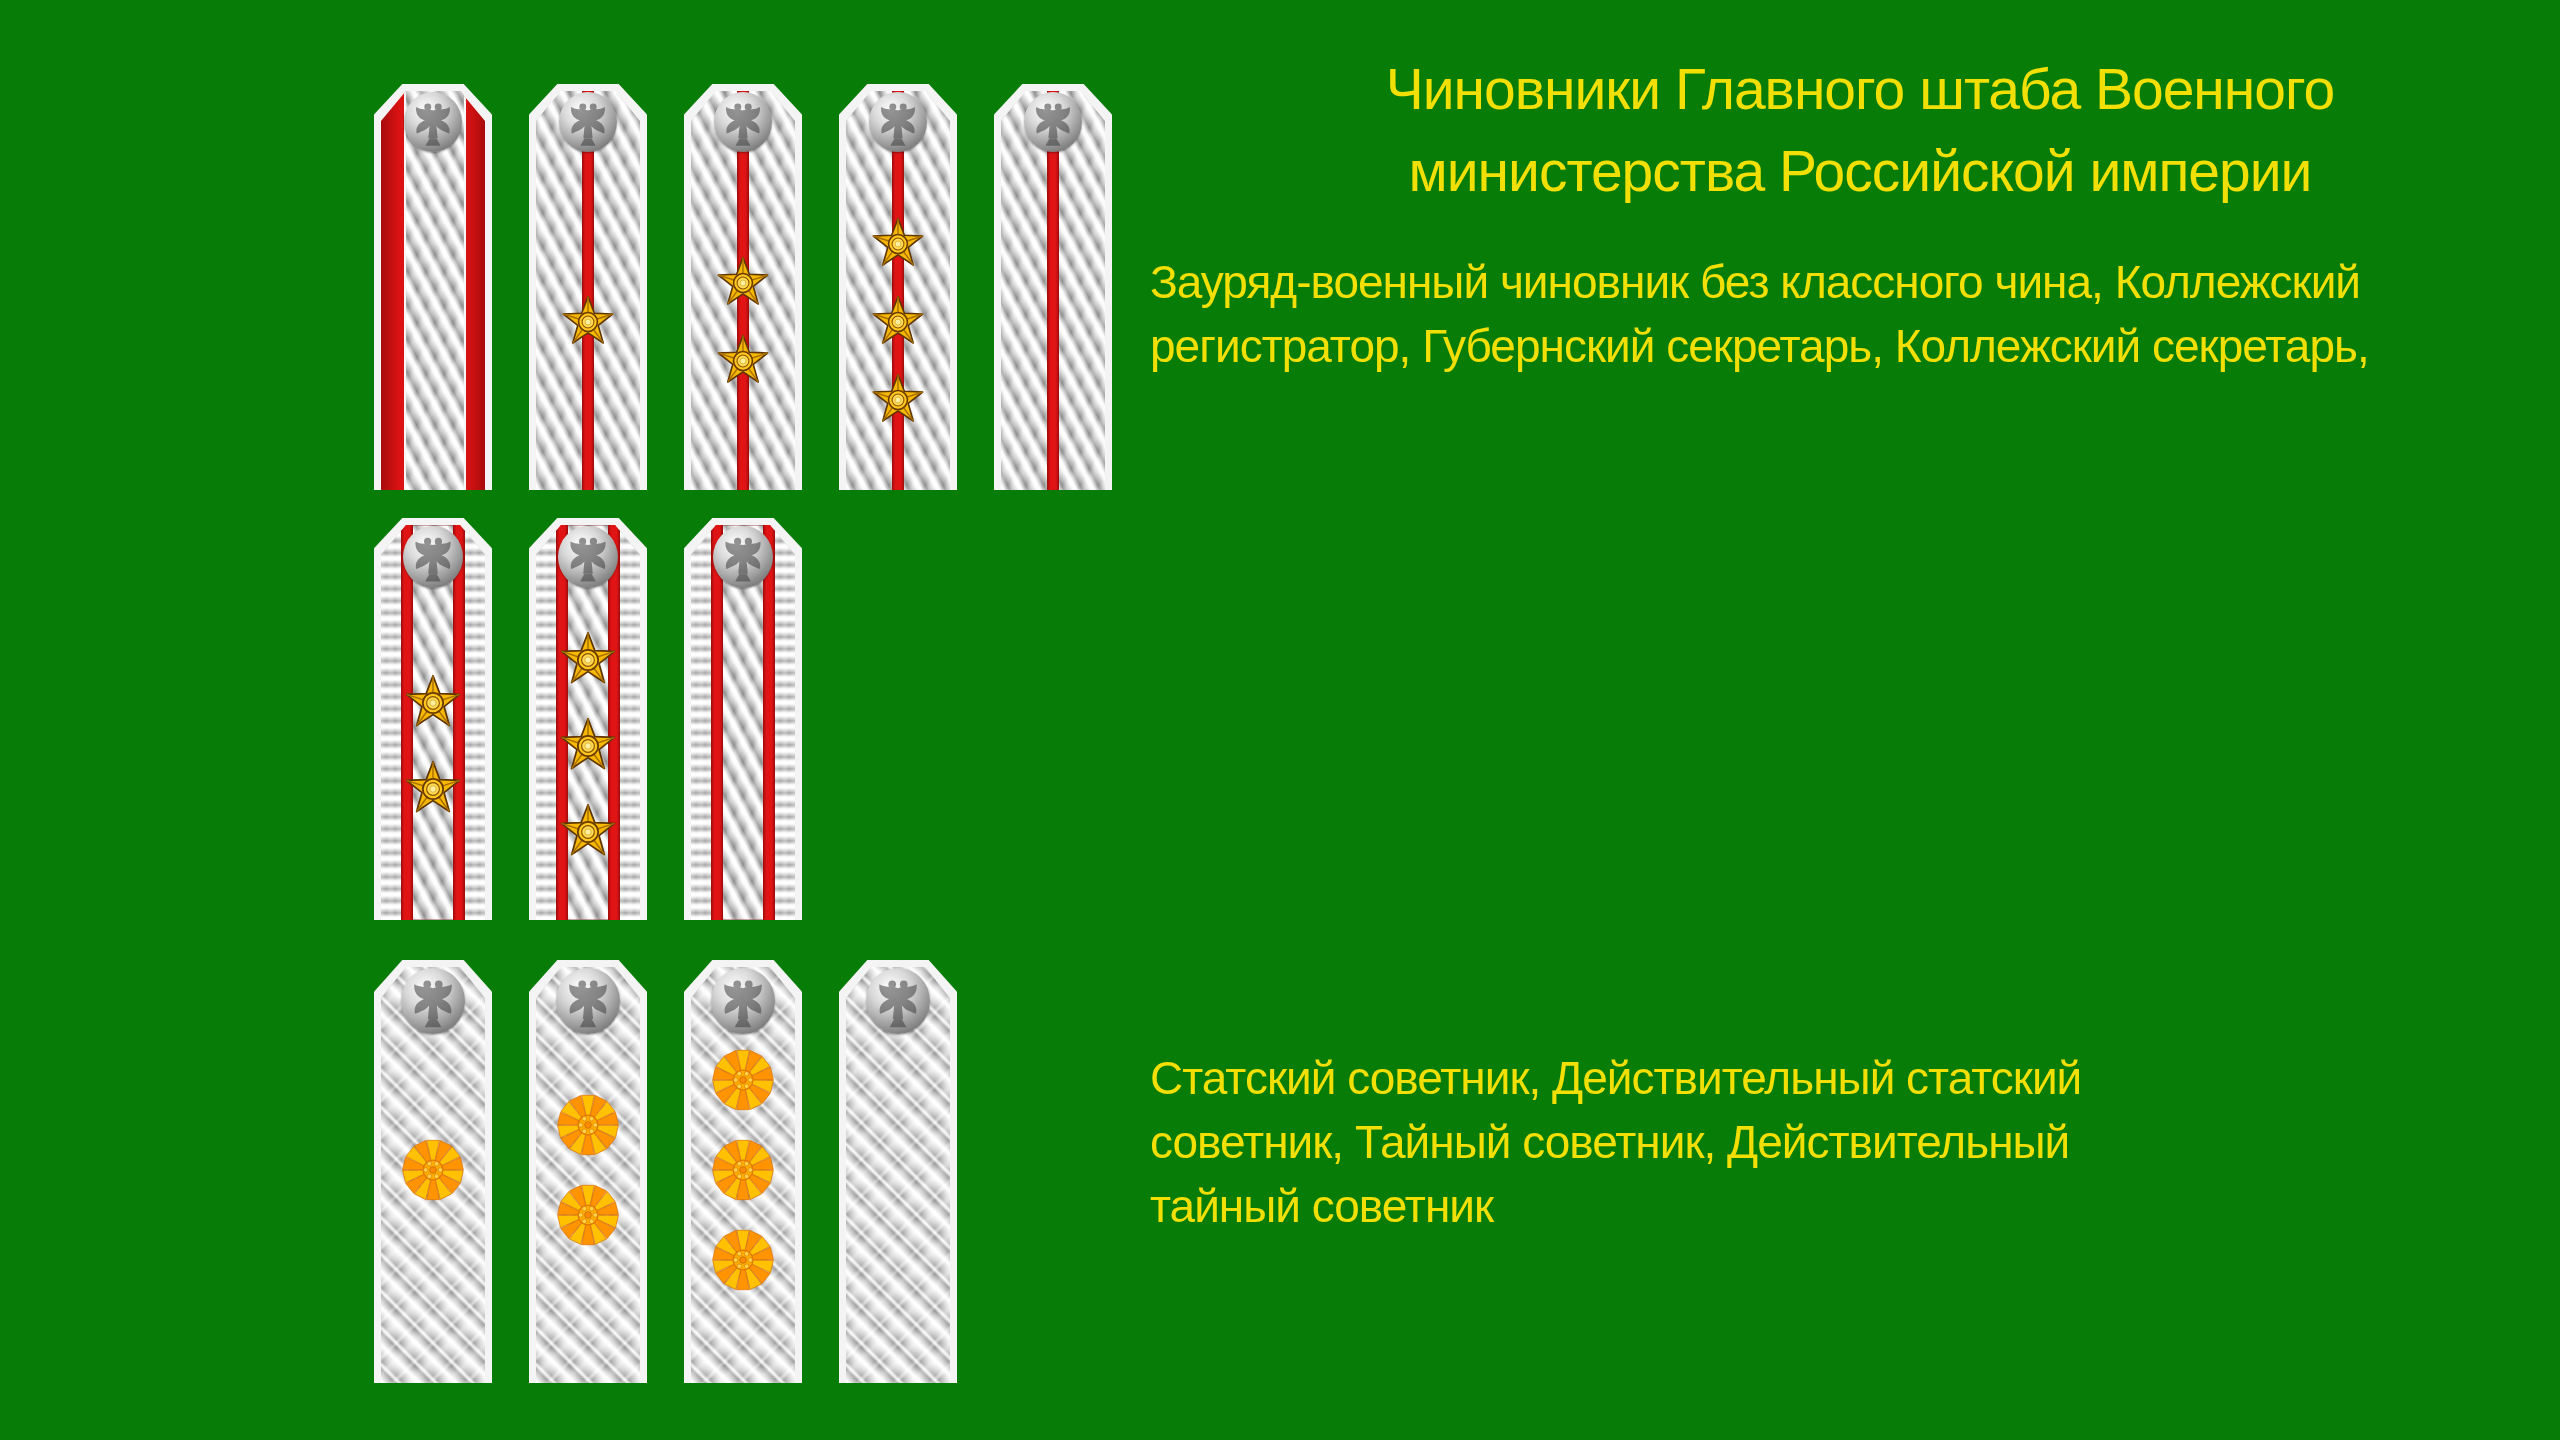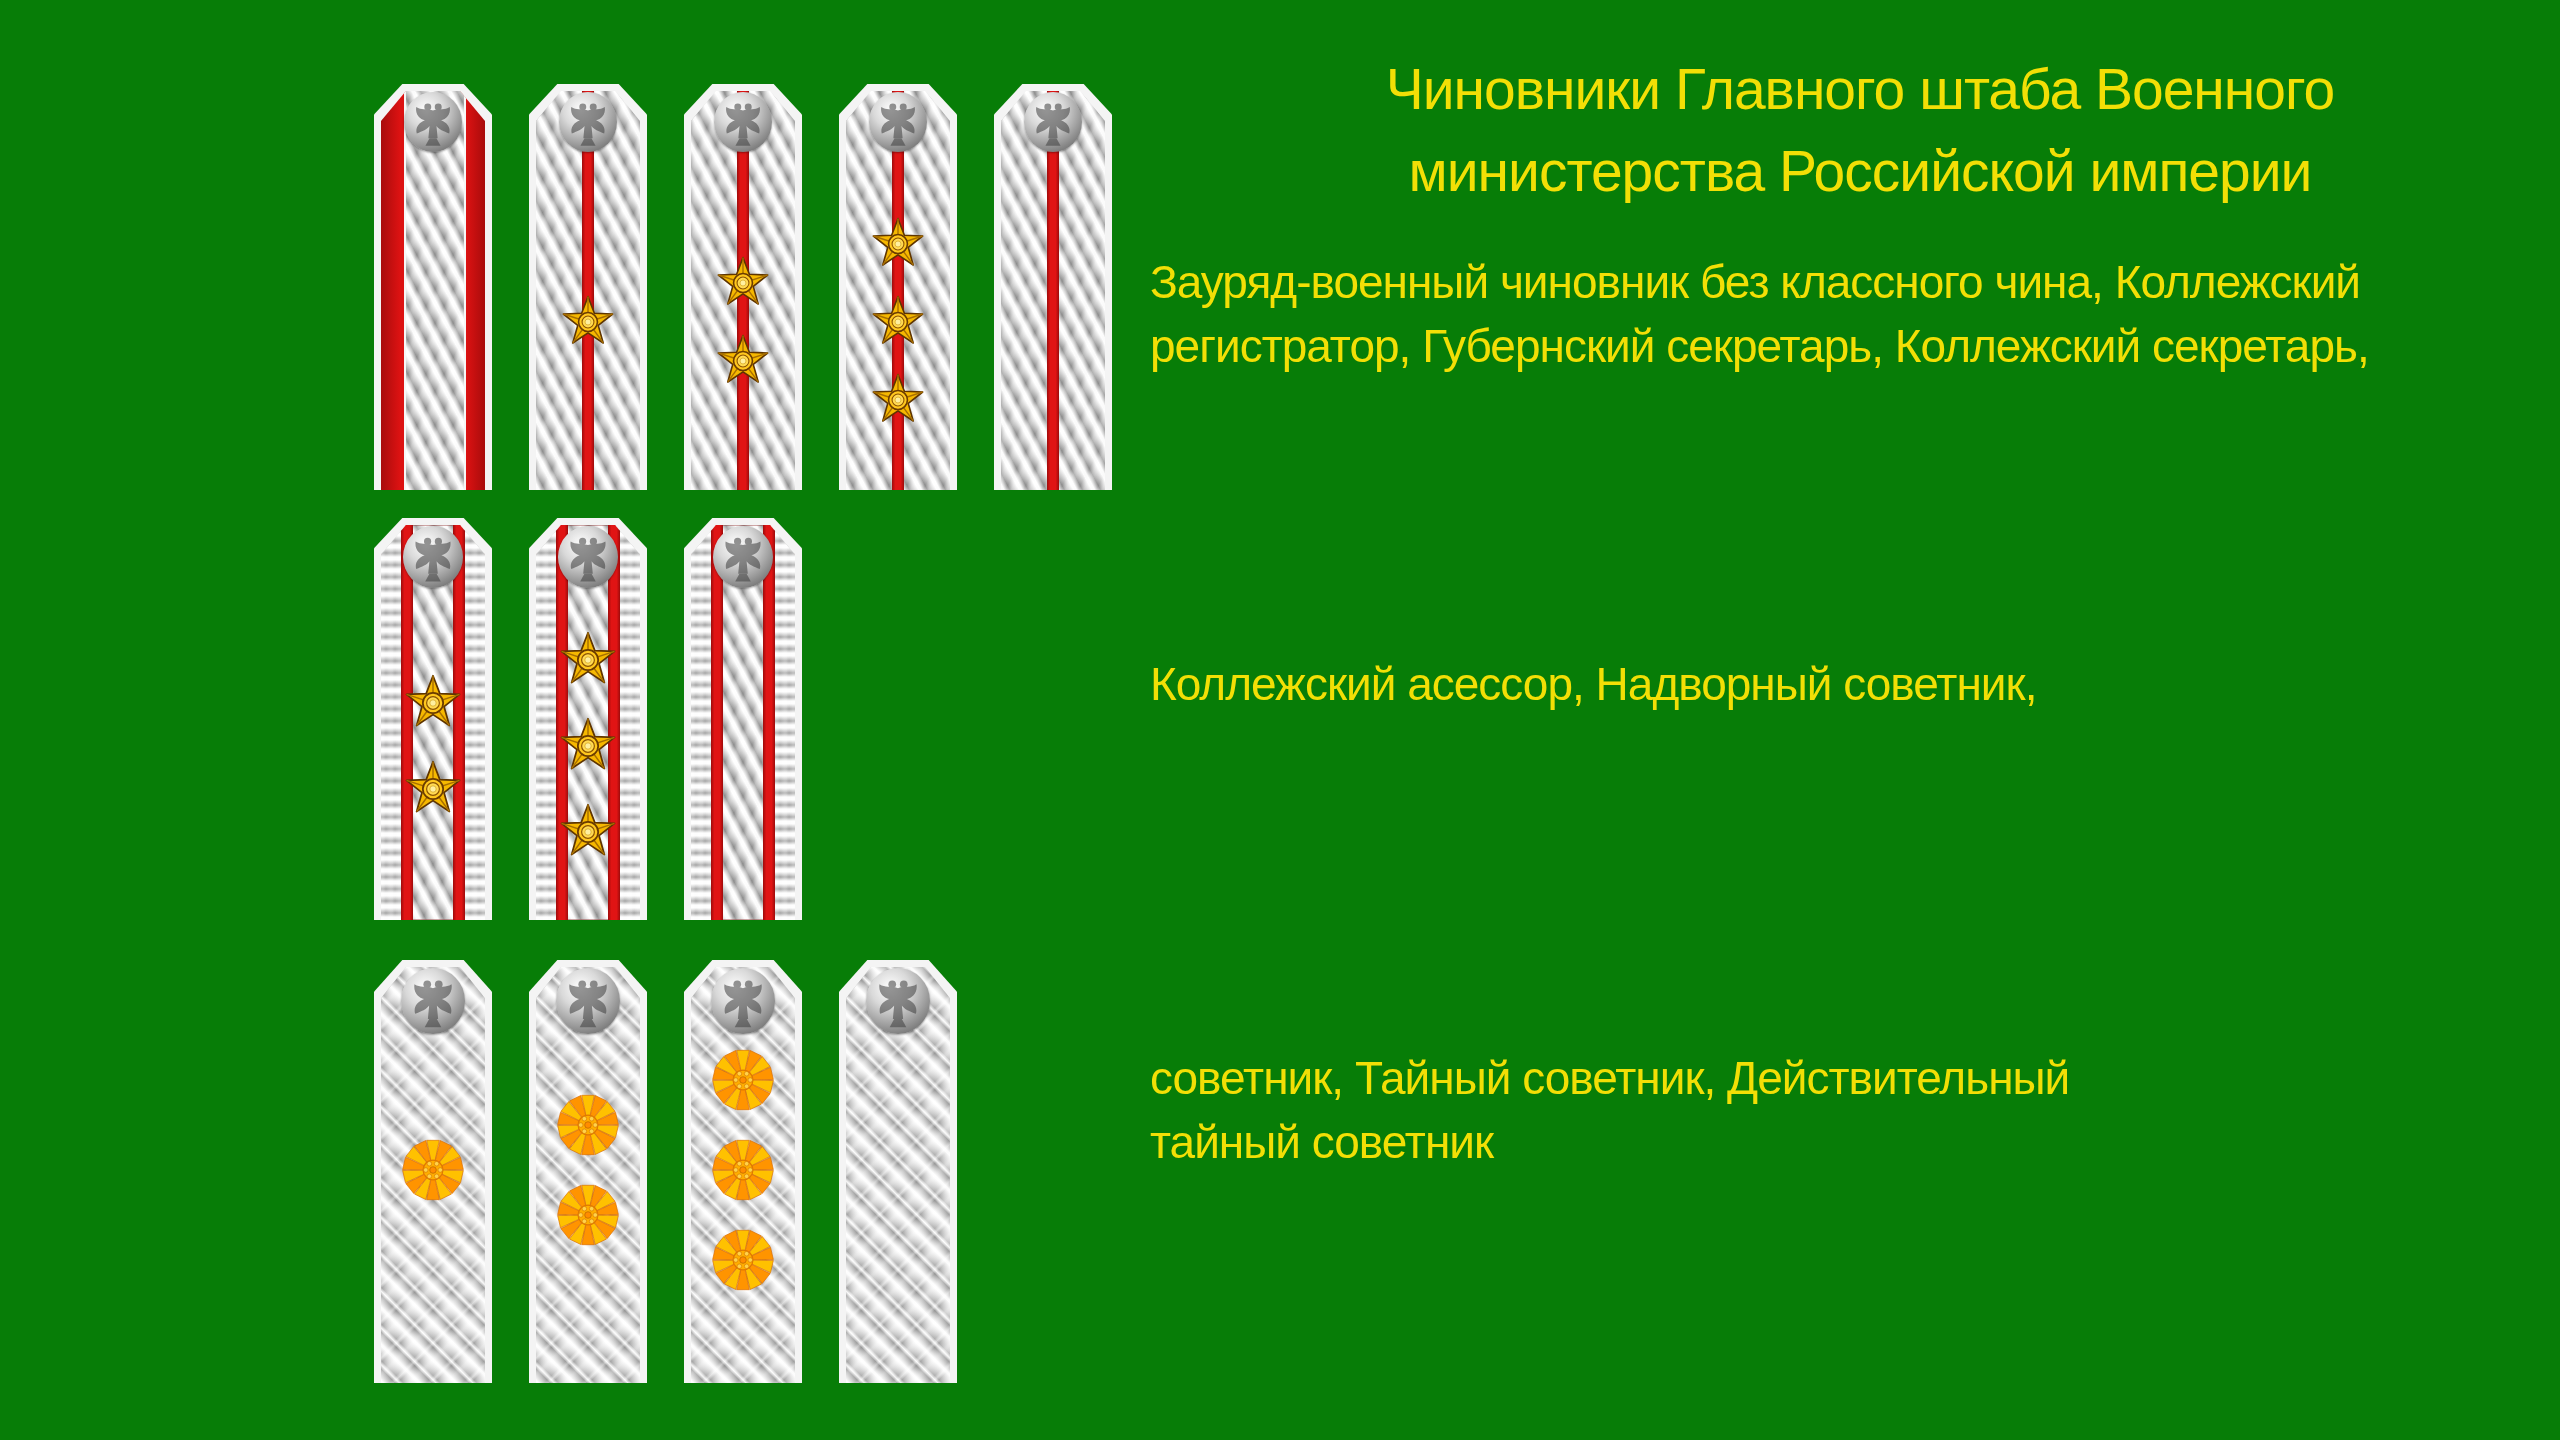--- a/index.html
+++ b/index.html
@@ -89,24 +89,24 @@
     <div>Чиновники Главного штаба Военного</div>
     <div>министерства Российской империи</div>
   </div>
 
   <div id="cap-1" class="caption-block">
     <div>Зауряд-военный чиновник без классного чина, Коллежский</div>
     <div>регистратор, Губернский секретарь, Коллежский секретарь,</div>
   </div>
 
   <div id="cap-2" class="caption-block">
-    <div>Коллежский асессор, Надворный советник,</div>
   </div>
 
   <div id="cap-3" class="caption-block">
+    <div>Статский советник, Действительный статский</div>
     <div>советник, Тайный советник, Действительный</div>
     <div>тайный советник</div>
   </div>
 
   <div id="insignia">
       <div class="board r1" title="Зауряд-военный чиновник без классного чина" style="left: 374px; top: 84px; height: 406px;">
         <div class="bfield redfield">
           <div class="center-braid weave"></div>
         </div>
         <div class="btn" style="top:8px;width:58px;height:60px;">

